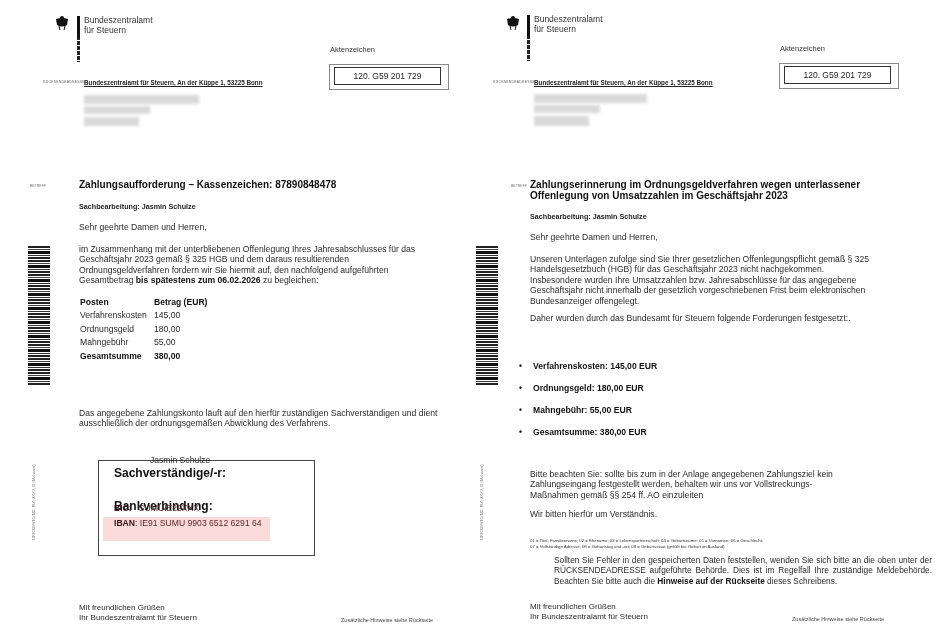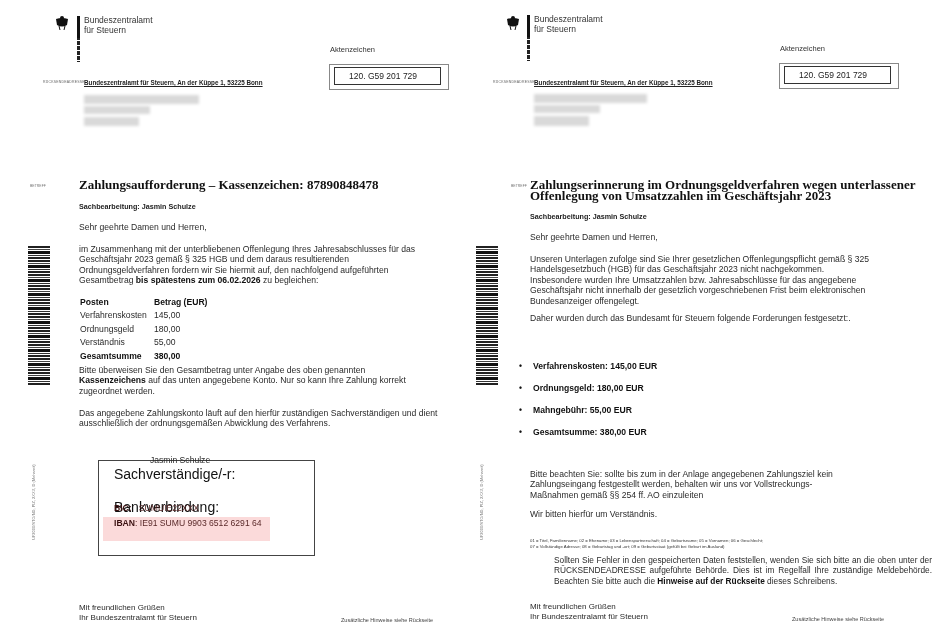--- a/index.html
+++ b/index.html
@@ -12,38 +12,38 @@
   
   .eagle { position:absolute; width:14px; height:16px; }
   .logo-bar { position:absolute; width:3px; height:46px; background:#222;
               background-image: repeating-linear-gradient(to bottom,#222 0 2px,#fff 2px 3px,#222 3px 5px);
   }
   .logo-bar-solid { position:absolute; width:3px; height:22px; background:#111; }
   .agency { position:absolute; font-size:8.5px; line-height:9.5px; color:#333; }
   .akt-label { position:absolute; font-size:7.5px; color:#333; }
   .akt-outer { position:absolute; border:1px solid #888; }
   .akt-inner { position:absolute; border:1px solid #333; font-size:8.5px; color:#222;
-               padding-left:14px; box-sizing:border-box; line-height:16px; }
+               padding-left:0; box-sizing:border-box; line-height:16px;text-align:center; }
   .rs-label { position:absolute; font-size:3.5px; color:#666; letter-spacing:0.2px; }
   .return-addr { position:absolute; font-size:6.3px; font-weight:bold; text-decoration:underline; color:#222; white-space:nowrap; }
   .blur { position:absolute; background:#d9d9d9; filter:blur(1.5px); }
 
   
   .subject-mark { position:absolute; font-size:3.5px; color:#777; }
-  .subject { position:absolute; font-size:13px; font-weight:bold; line-height:10.5px; color:#111;font-family:Liberation Serif, serif; }
+  .subject { position:absolute; font-size:10px; font-weight:bold; line-height:10.5px; color:#111; }
   .clerk { position:absolute; font-size:7.2px; font-weight:bold; color:#222; }
   .para { position:absolute; font-size:8.6px; line-height:10.4px; color:#2a2a2a; }
   .para b { color:#111; }
   table.costs { position:absolute; border-collapse:collapse; font-size:8.6px; color:#2a2a2a; }
   table.costs td, table.costs th { padding:0 2px 0 0; text-align:left; height:13.5px; vertical-align:middle; }
   table.costs th { font-weight:bold; color:#111; }
   table.costs tr.total td { font-weight:bold; color:#111; }
 
   .bank-box { position:absolute; border:1.5px solid #444; box-sizing:border-box; }
-  .bank-label { position:absolute; font-size:14px; font-weight:normal; color:#111;padding-left:8px; }
+  .bank-label { position:absolute; font-size:12px; font-weight:bold; color:#111;padding-left:8px; }
   .bank-val { position:absolute; font-size:8.6px; color:#2a2a2a; }
   .hl { position:absolute; background:#fbdada; }
   .hl-line { position:absolute; font-size:8.6px; color:#5a2a2a; white-space:pre;padding-left:8px; }
   .hl-line b { color:#3a1010; }
 
   .closing { position:absolute; font-size:8px; line-height:10px; color:#2a2a2a; }
   .footer-note { position:absolute; font-size:5.5px; color:#444; }
 
   .barcode { position:absolute; width:22px; height:140px;
     background-image: repeating-linear-gradient(to bottom,
@@ -104,31 +104,30 @@
     </tr>
     <tr>
       <td>Verfahrenskosten</td>
       <td>145,00</td>
     </tr>
     <tr>
       <td>Ordnungsgeld</td>
       <td>180,00</td>
     </tr>
     <tr>
-      <td>Verständnis</td>
+      <td>Mahngebühr</td>
       <td>55,00</td>
     </tr>
     <tr class="total">
       <td>Gesamtsumme</td>
       <td>380,00</td>
     </tr>
   </tbody>
     </table>
 
-  <div class="para" style="left:79px;top:365px;width:340px;"><span>Bitte überweisen Sie den Gesamtbetrag unter Angabe des oben genannten </span><b>Kassenzeichens</b><span> auf das unten angegebene Konto. Nur so kann Ihre Zahlung korrekt zugeordnet werden.</span></div>
 
   <div class="para" style="left:79px;top:408px;width:360px;">Das angegebene Zahlungskonto läuft auf den hierfür zuständigen Sachverständigen und dient ausschließlich der ordnungsgemäßen Abwicklung des Verfahrens.</div>
 
   <div class="barcode" style="left:28px;top:246px;"></div>
   <div class="vert-text" style="left:31px;top:540px;">UF2000/STG/ND, PIZ, 2XXX, D (Mehrzeit)</div>
 
   <div class="bank-box" style="left:98px;top:460px;width:217px;height:96px;"></div>
   <div class="bank-label" style="left:106px;top:466px;">Sachverständige/-r:</div>
   <div class="bank-val" style="left:106px;top:455px;margin-left:44px;">Jasmin Schulze</div>
   <div class="bank-label" style="left:106px;top:499px;">Bankverbindung:</div>

